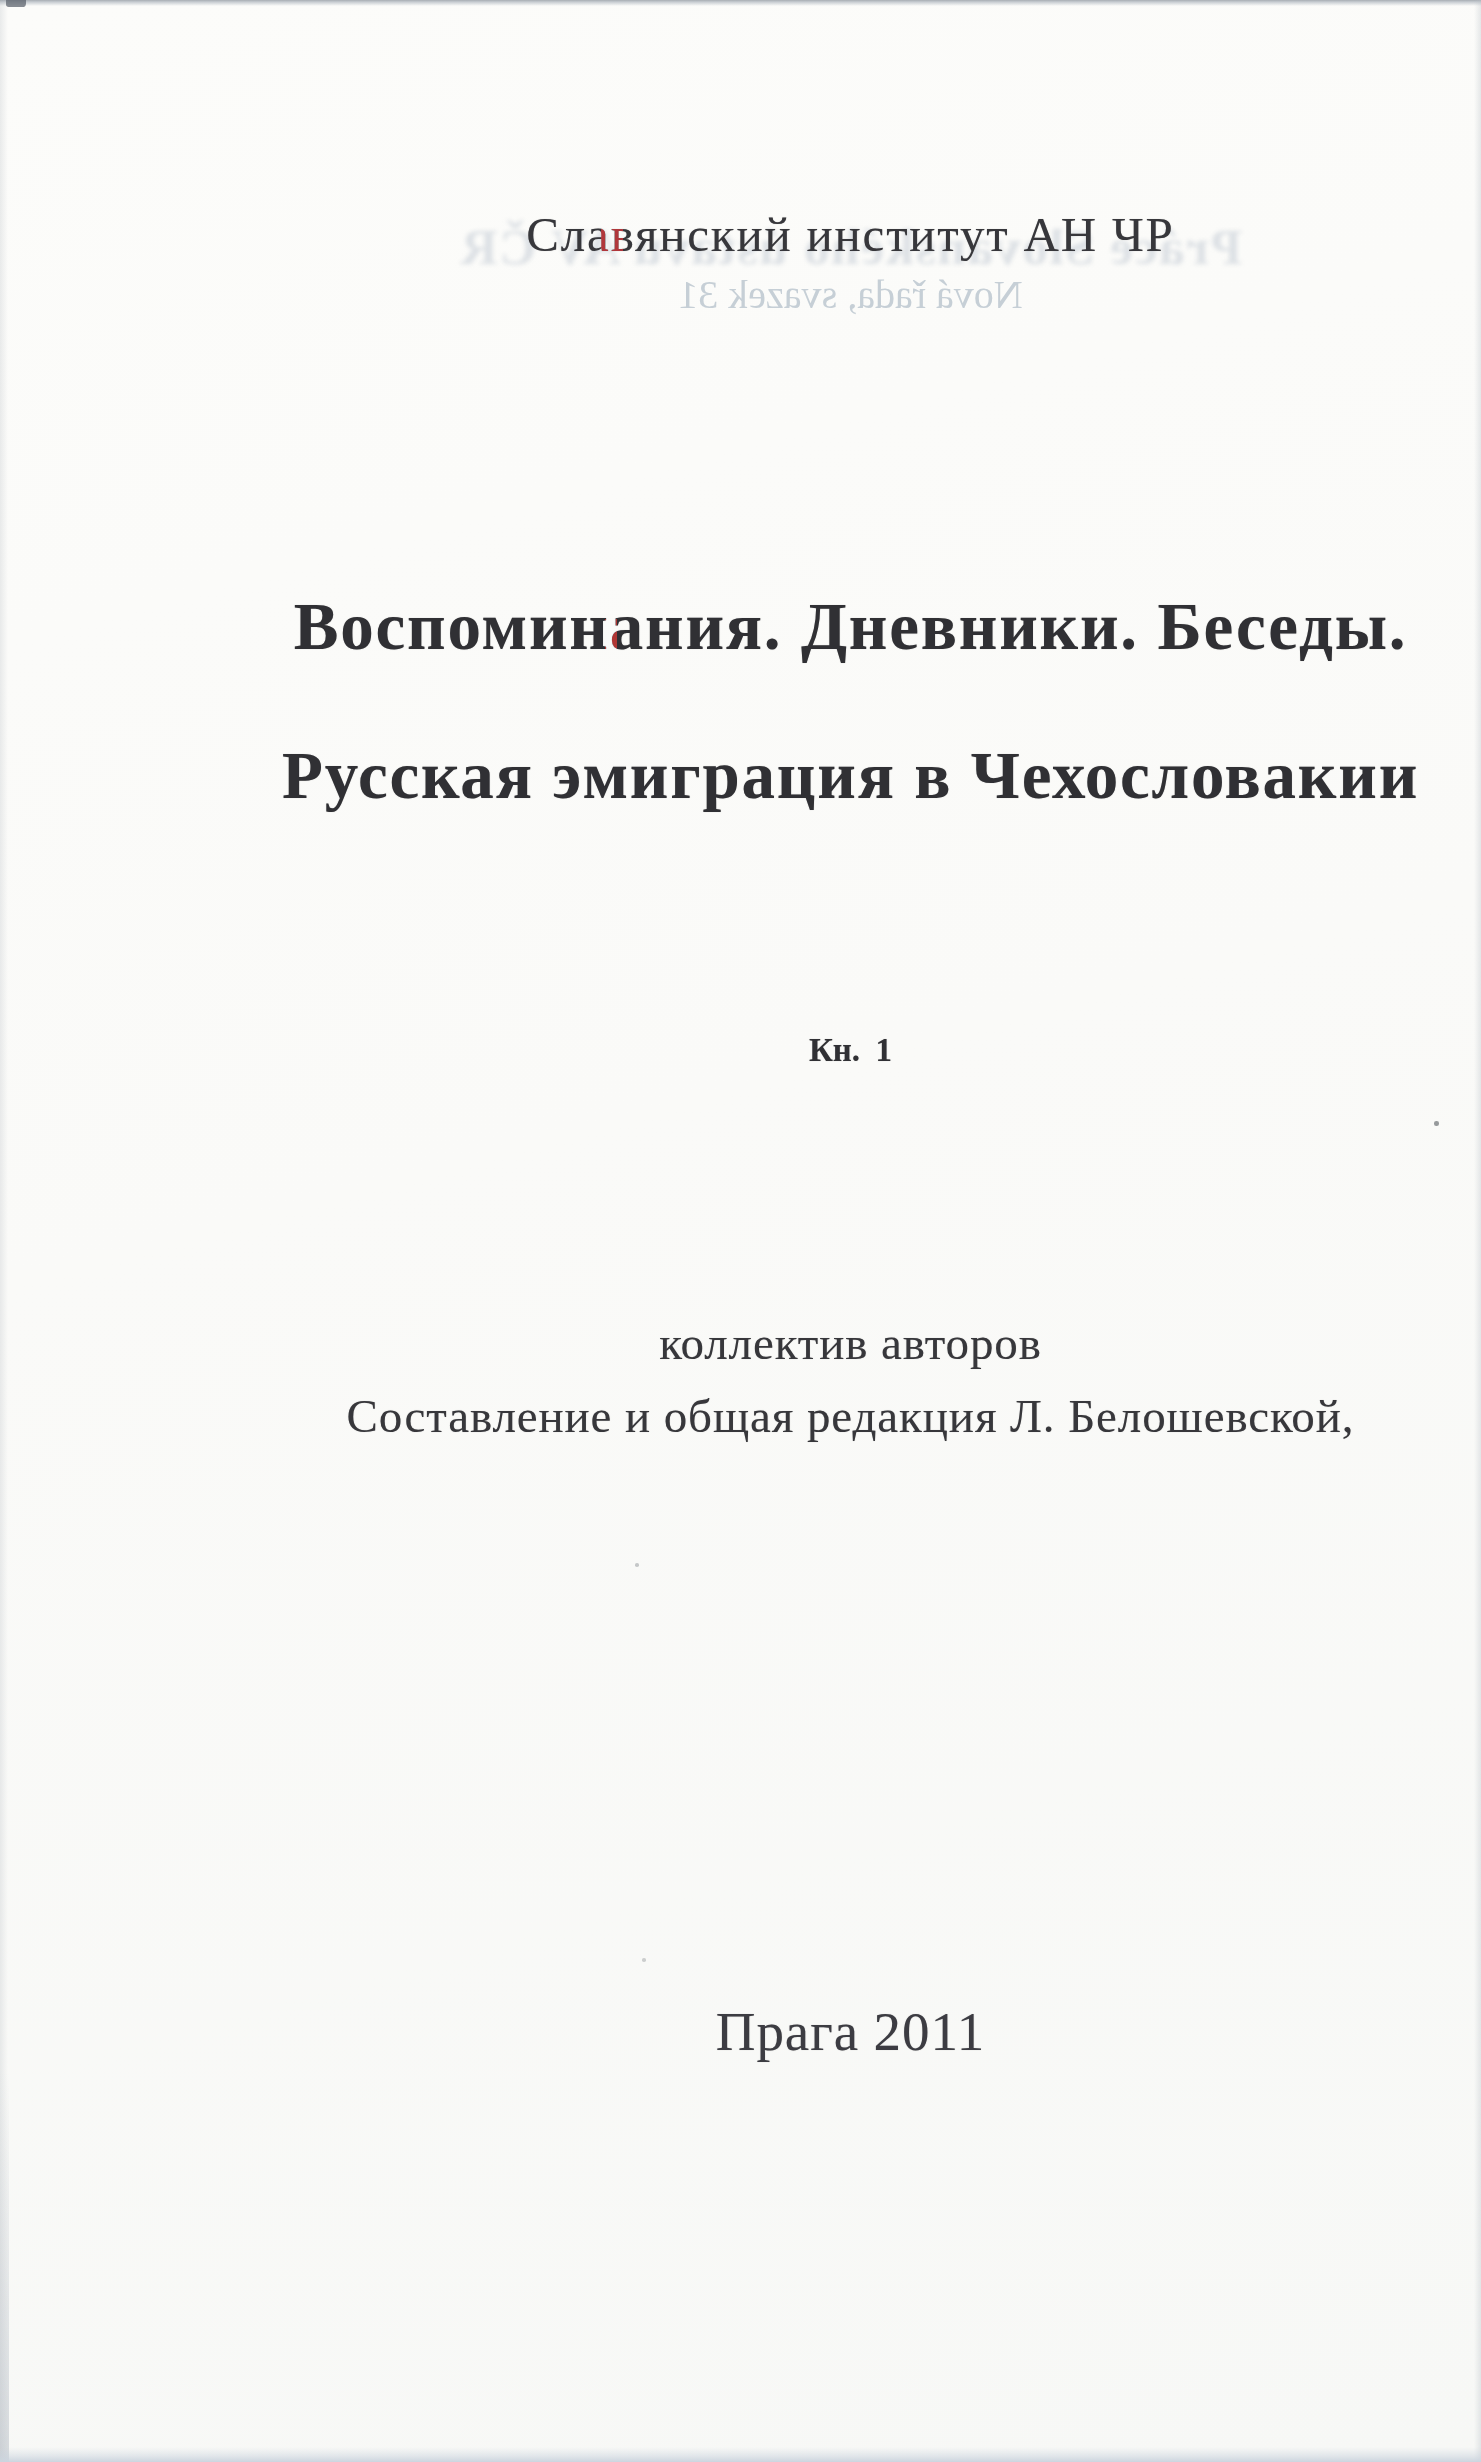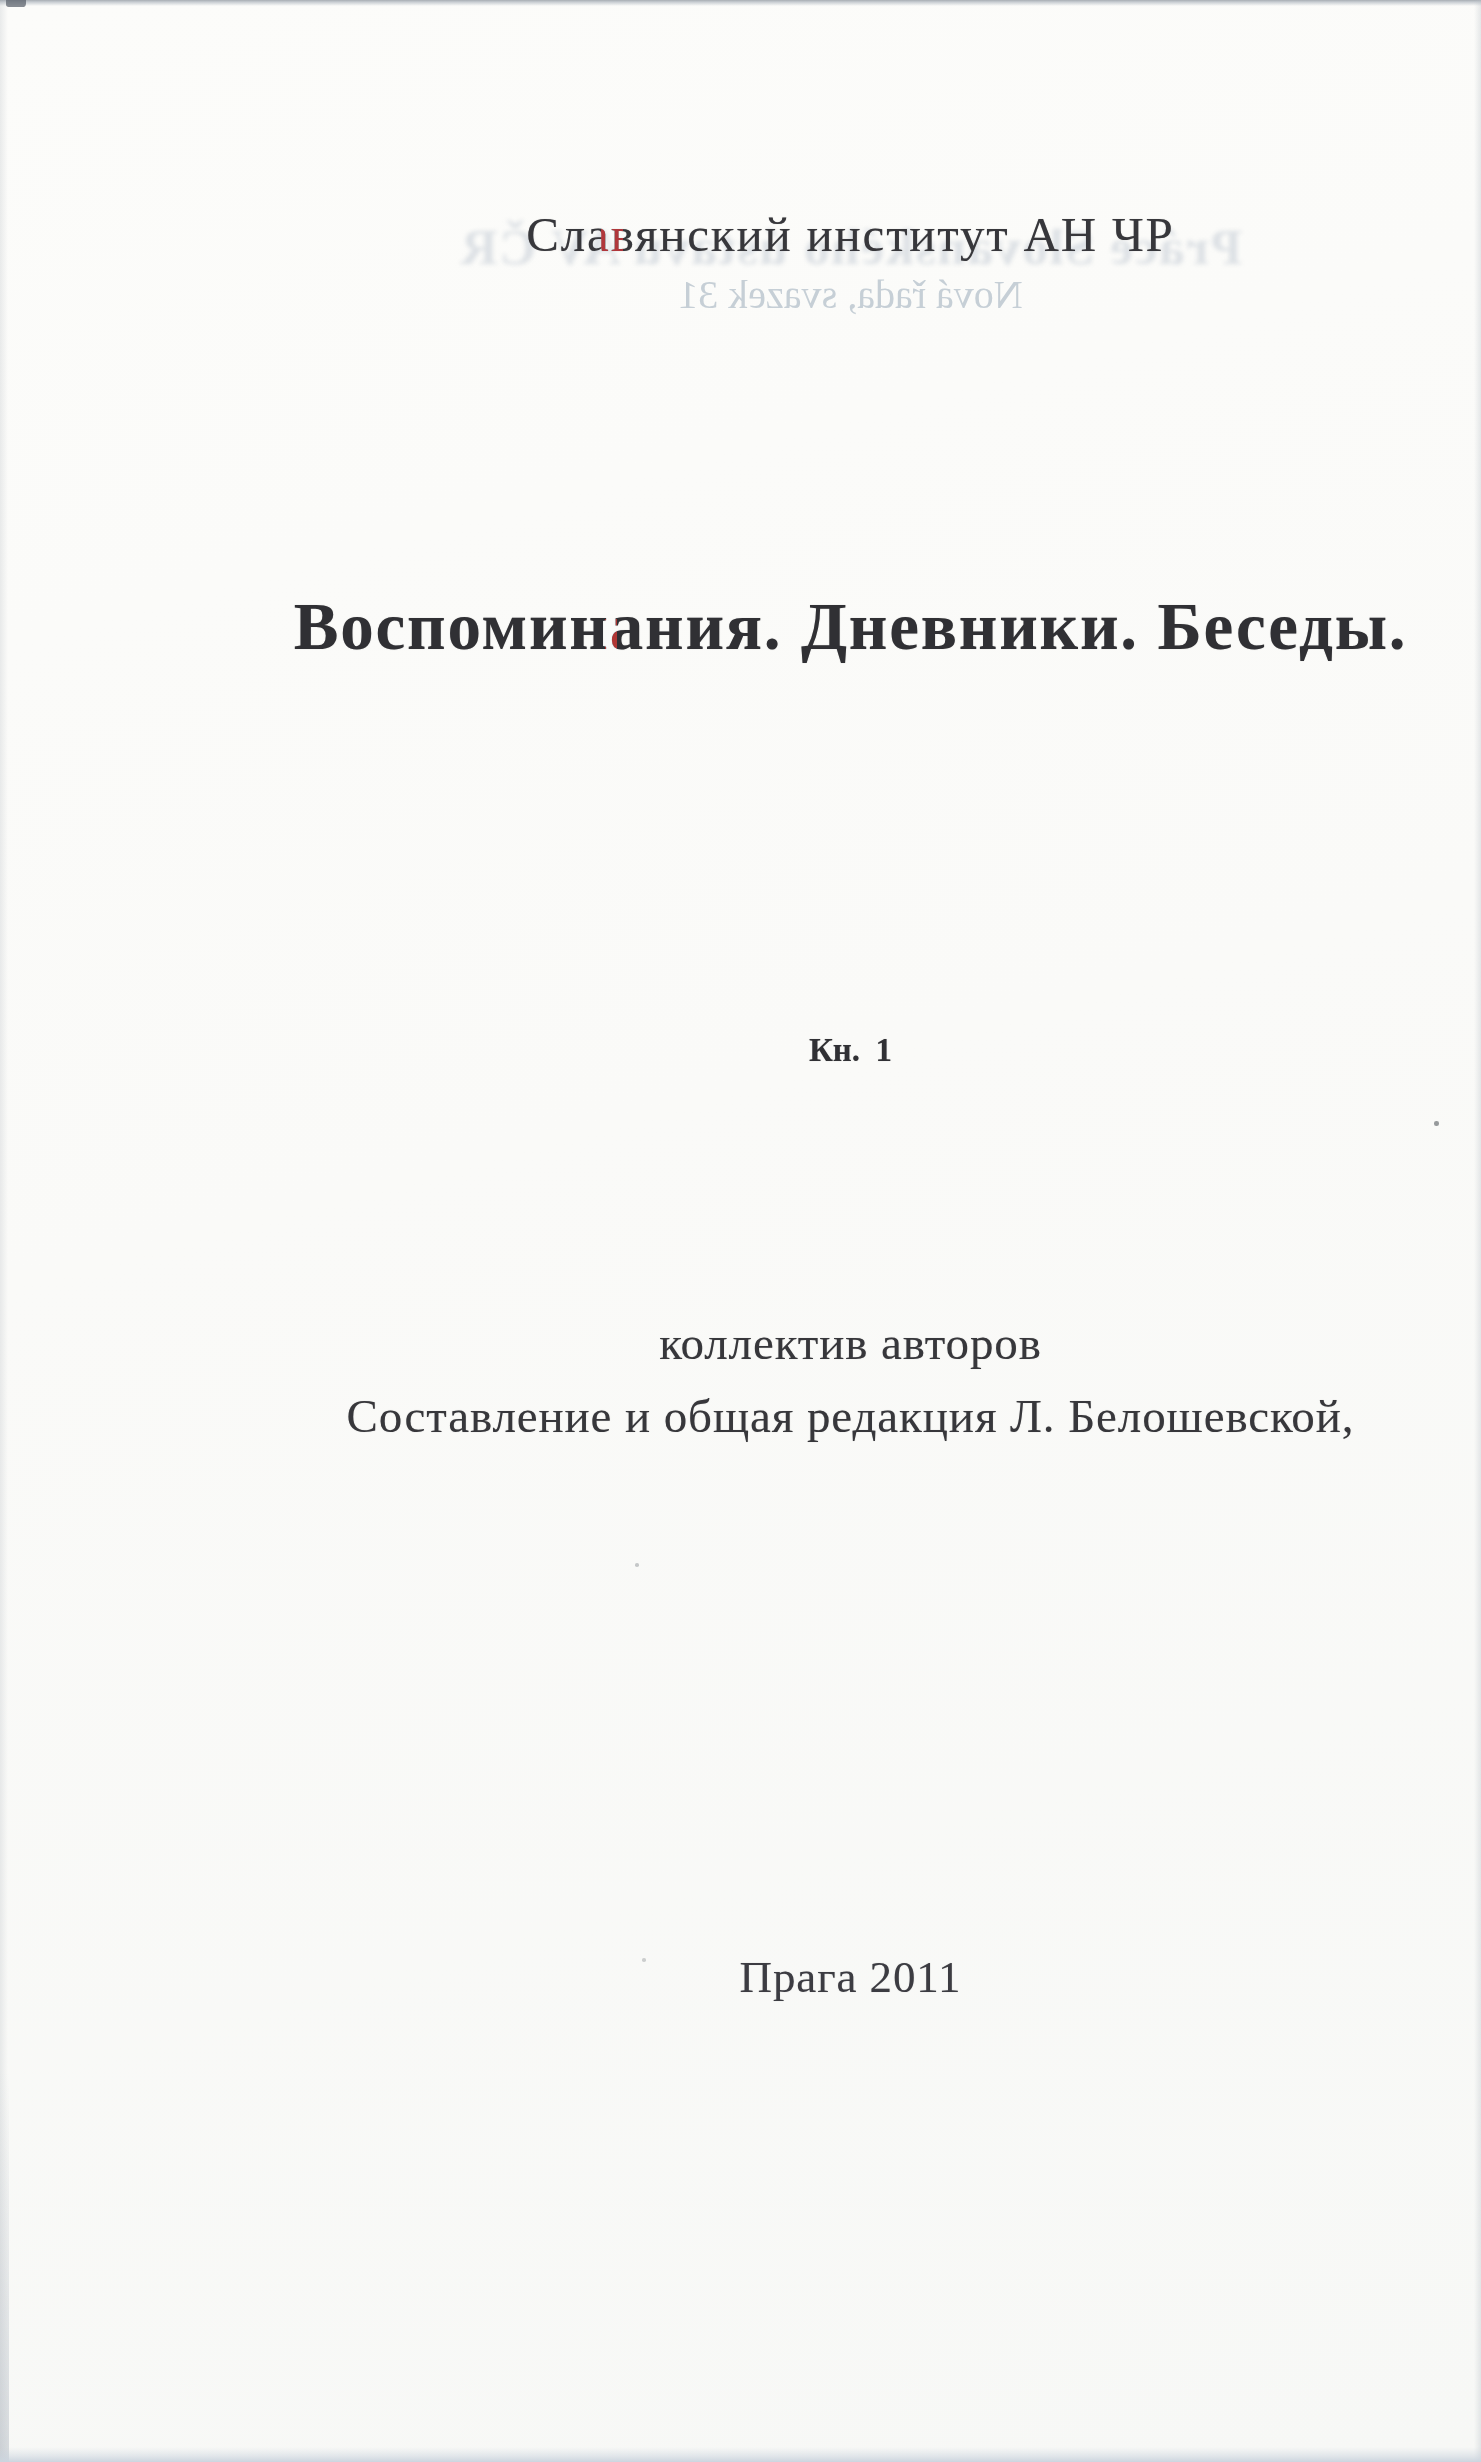--- a/index.html
+++ b/index.html
@@ -47,22 +47,22 @@
     word-spacing: 7.3px;
     color: #303034;
   }
   .editorial {
     top: 1307px;
     font-size: 47px;
     line-height: 73px;
     letter-spacing: 0.9px;
   }
   .imprint {
-    top: 1951px;
-    font-size: 45px;
+    top: 2000px;
+    font-size: 55px;
     letter-spacing: 0.9px;
     color: #3c3c42;
   }
   
   .ghost {
     position: absolute;
     left: 0; width: 100%;
     text-align: center;
     transform: scaleX(-1);
     white-space: nowrap;
@@ -132,20 +132,21 @@
   <div class="content">
 
     <div class="ghost ghost-series-title">Práce Slovanského ústavu AV ČR</div>
 
     <div class="ghost ghost-series-line">Nová řada, svazek 31</div>
 
     <div class="line institute">Славянский институт АН ЧР</div>
 
     <div class="line title-line book-title">Воспоминания. Дневники. Беседы.</div>
 
+    <div class="line title-line book-subtitle">Русская эмиграция в Чехословакии</div>
 
     <div class="line volume">Кн. 1</div>
 
     <div class="line editorial">
       <div>коллектив авторов</div>
       <div>Составление и общая редакция Л. Белошевской,</div>
     </div>
 
     <div class="line imprint">Прага 2011</div>
 

